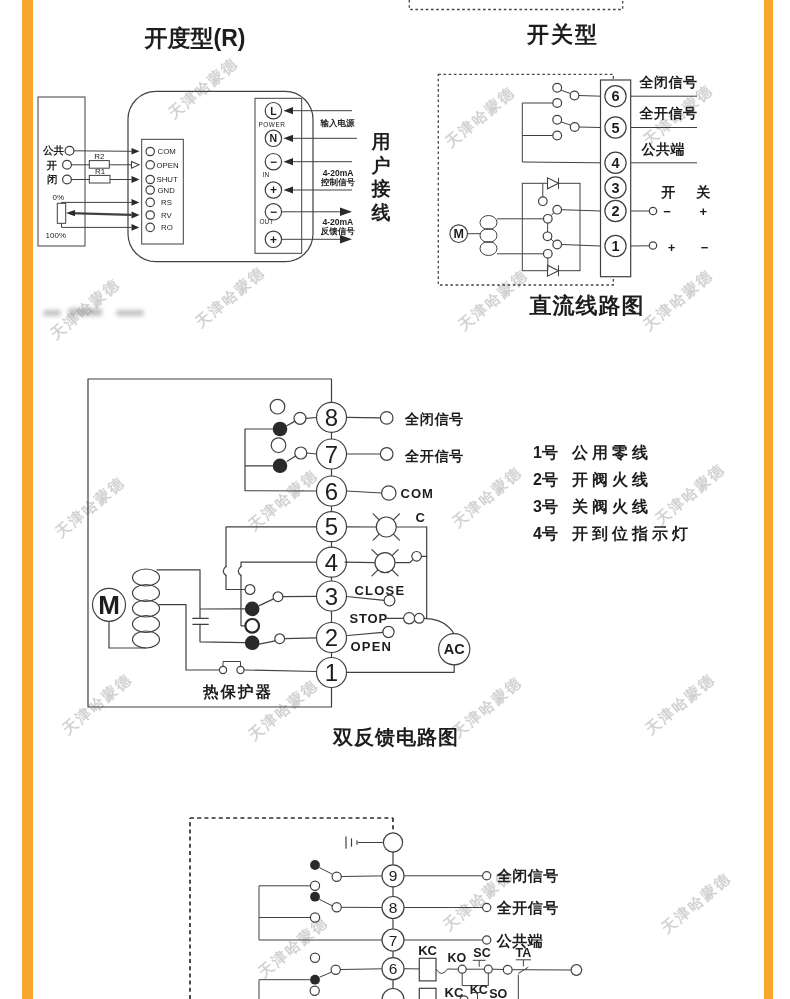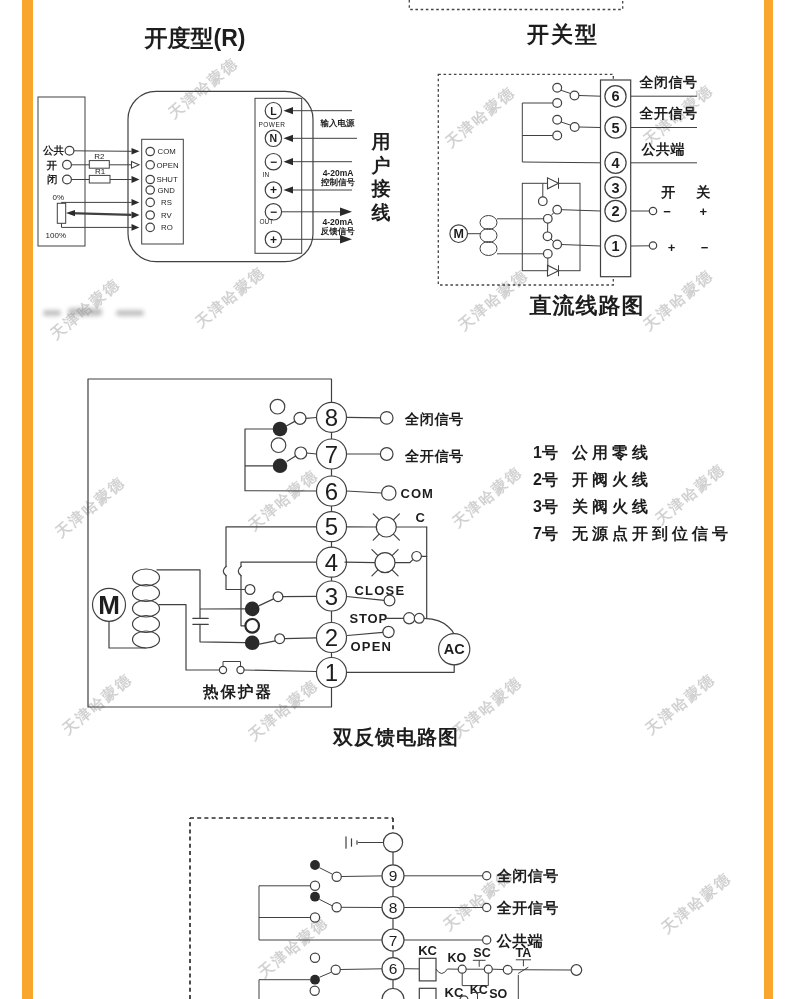--- a/index.html
+++ b/index.html
@@ -75,21 +75,21 @@
   <div class="ttl t2">开关型</div>
   <div class="ttl t2b">直流线路图</div>
   <div class="ttl t3">双反馈电路图</div>
 
   <div class="vtext">用户接线</div>
 
   <div class="legend" id="legend">
       <div class="row"><span class="lg-no">1号</span><span class="lg-tx">公用零线</span></div>
       <div class="row"><span class="lg-no">2号</span><span class="lg-tx">开阀火线</span></div>
       <div class="row"><span class="lg-no">3号</span><span class="lg-tx">关阀火线</span></div>
-      <div class="row"><span class="lg-no">7号</span><span class="lg-tx">无源点开到位信号</span></div>
+      <div class="row"><span class="lg-no">4号</span><span class="lg-tx">开到位指示灯</span></div>
     </div>
 
   <div class="smudge" style="left:43px; top:310px; width:18px; height:6px;"></div>
   <div class="smudge" style="left:68px; top:308px; width:34px; height:8px;"></div>
   <div class="smudge" style="left:116px; top:310px; width:28px; height:6px;"></div>
 
   <svg width="790" height="999" viewBox="0 0 790 999" style="position:absolute;left:0;top:0">
 
     <g>
       <rect class="lnq" x="38" y="97" width="47" height="149"></rect>

